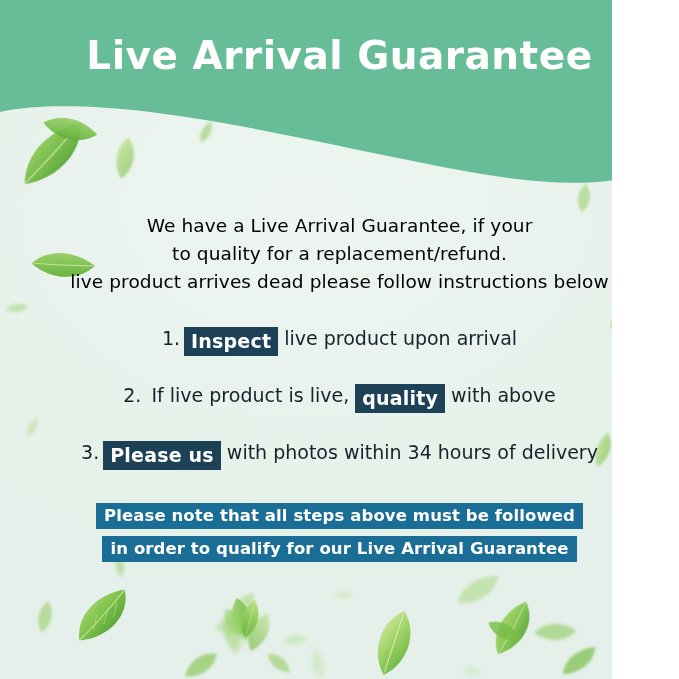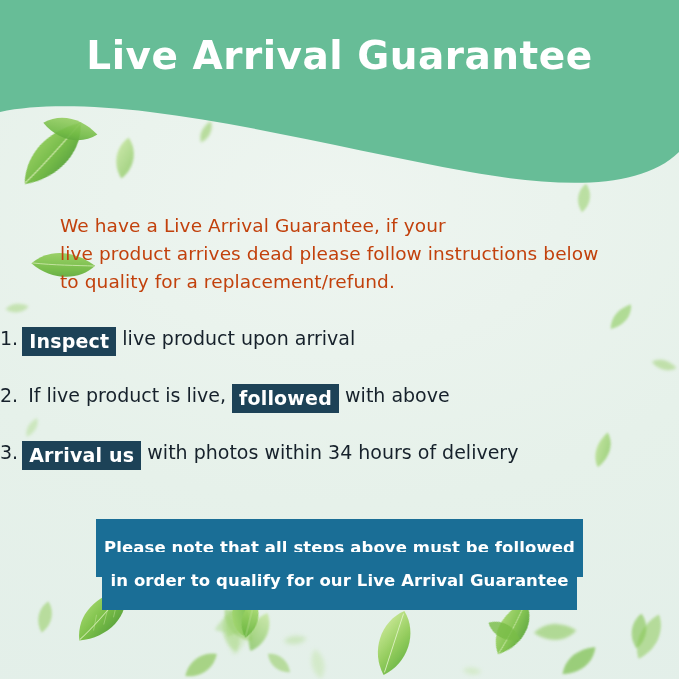--- a/index.html
+++ b/index.html
@@ -8,21 +8,21 @@
   }
   body {
     width: 679px;
     height: 679px;
     overflow: hidden;
     font-family: "Liberation Sans", sans-serif;
   }
 
   #card {
     position: relative;
-    width: 679px;
+    width: 612px;
     height: 679px;
     background: #e9f2ec;
     overflow: hidden;
   }
 
   
   .bg-wash {
     position: absolute;
     inset: 0;
     background:
@@ -71,39 +71,39 @@
     top: 0; left: 0;
     width: 679px;
     height: 679px;
   }
 
   .intro {
     position: absolute;
     top: 212px;
     left: 60px;
     width: 559px;
-    text-align: left;
-    color: #c2410c;
+    text-align: center;
+    color: #000000;
     font-family: "DejaVu Sans", sans-serif;
     font-size: 18.5px;
     line-height: 28px;
     letter-spacing: 0.1px;
   }
   .intro div { white-space: nowrap; }
 
   .steps {
     position: absolute;
     top: 320px;
     left: 0;
     width: 679px;
   }
   .step {
     position: relative;
     width: 679px;
-    text-align: left;
+    text-align: center;
     color: #16212b;
     font-family: "DejaVu Sans", sans-serif;
     font-size: 19px;
     line-height: 36px;
     height: 36px;
     white-space: nowrap;
     margin-bottom: 21px;
   }
   .step .num { margin-right: 4px; }
 
@@ -126,24 +126,23 @@
     text-align: center;
   }
   .notice-bar {
     display: inline-block;
     background: #1a6e96;
     color: #ffffff;
     font-family: "DejaVu Sans", sans-serif;
     font-weight: bold;
     font-size: 16.5px;
     line-height: 26px;
-    padding: 16px 8px;
+    padding: 0 8px;
     letter-spacing: 0.1px;
     white-space: nowrap;
-    margin-top: 16px;
   }
   #notice1 { top: 503px; }
   #notice2 { top: 536px; }
 </style>
 </head>
 <body>
 
 <div id="card">
 
   <div class="bg-wash"></div>
@@ -476,39 +475,39 @@
                C90,105 38,104 0,112 Z" fill="#67bd97"></path>
     </svg>
   </div>
 
   <div class="banner-title">Live Arrival Guarantee</div>
 
   <div class="content">
 
     <div class="intro">
       <div>We have a Live Arrival Guarantee, if your</div>
+      <div>to quality for a replacement/refund.</div>
       <div>live product arrives dead please follow instructions below</div>
-      <div>to quality for a replacement/refund.</div>
     </div>
 
     <div class="steps">
 
       <div class="step">
         <span class="num">1.</span><span class="hl">Inspect</span> <span>live product upon arrival</span>
       </div>
 
       <div class="step">
         <span class="num">2.</span>
         <span>If live product is live,</span>
-        <span class="hl">followed</span>
+        <span class="hl">quality</span>
         <span>with above</span>
       </div>
 
       <div class="step">
-        <span class="num">3.</span><span class="hl">Arrival us</span> <span>with photos within 34 hours of delivery</span>
+        <span class="num">3.</span><span class="hl">Please us</span> <span>with photos within 34 hours of delivery</span>
       </div>
 
     </div>
 
     <div class="notice" id="notice1" style="top:503px;">
       <span class="notice-bar">Please note that all steps above must be followed</span>
     </div>
     <div class="notice" id="notice2" style="top:536px;">
       <span class="notice-bar">in order to qualify for our Live Arrival Guarantee</span>
     </div>

